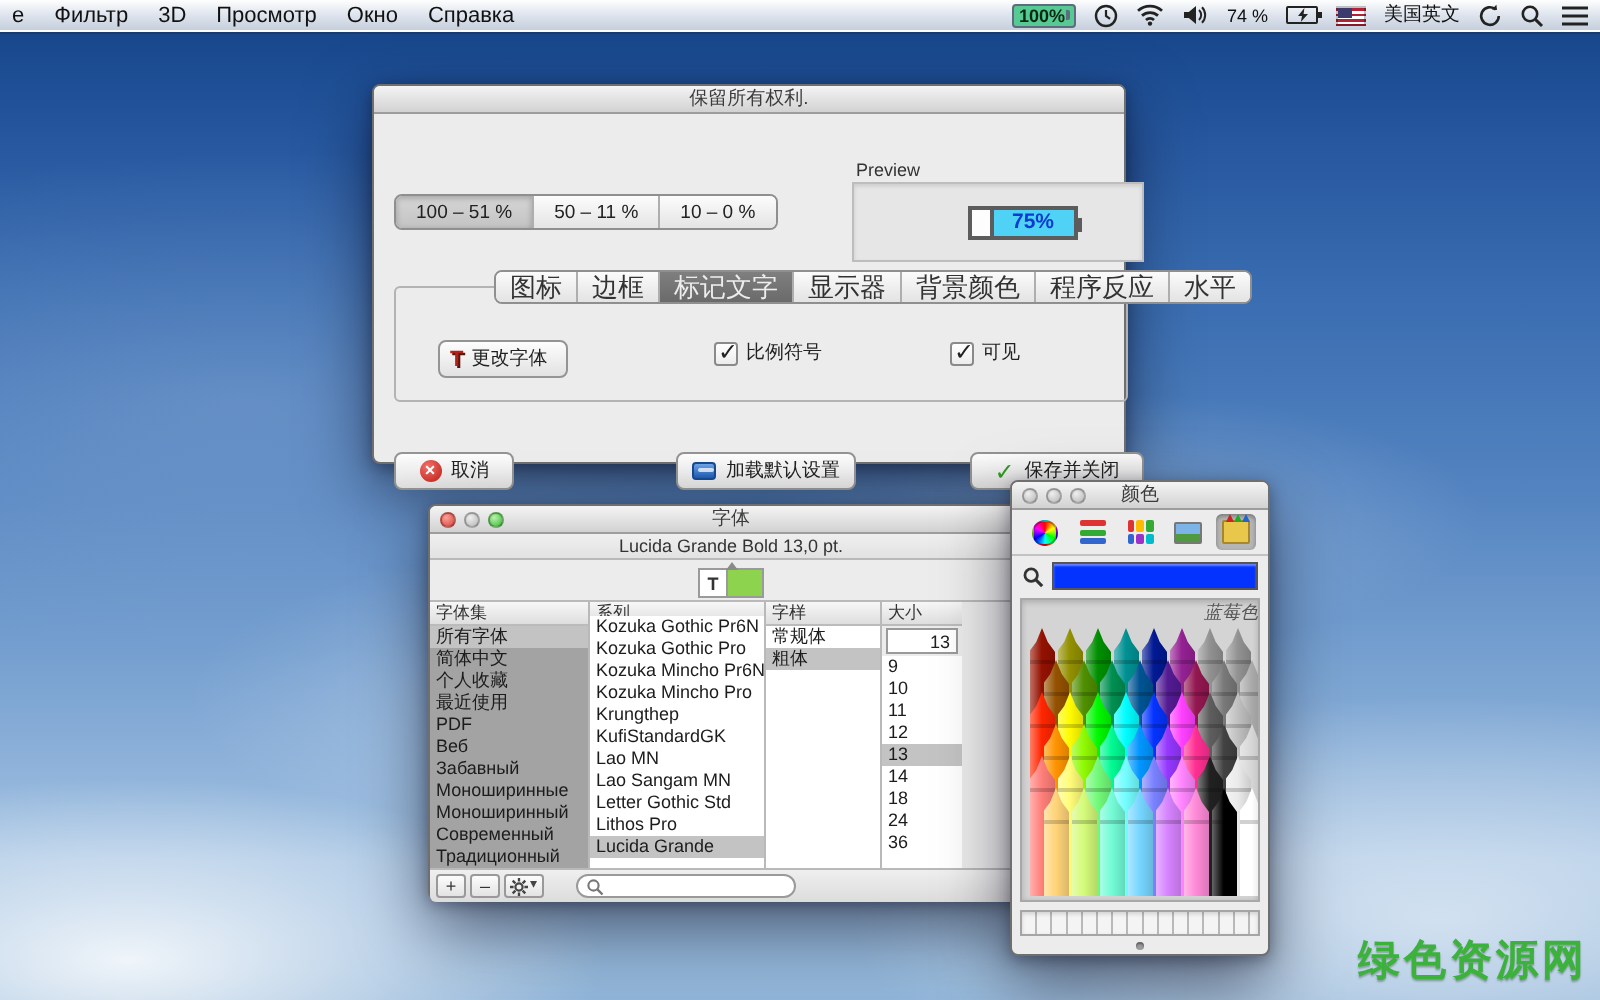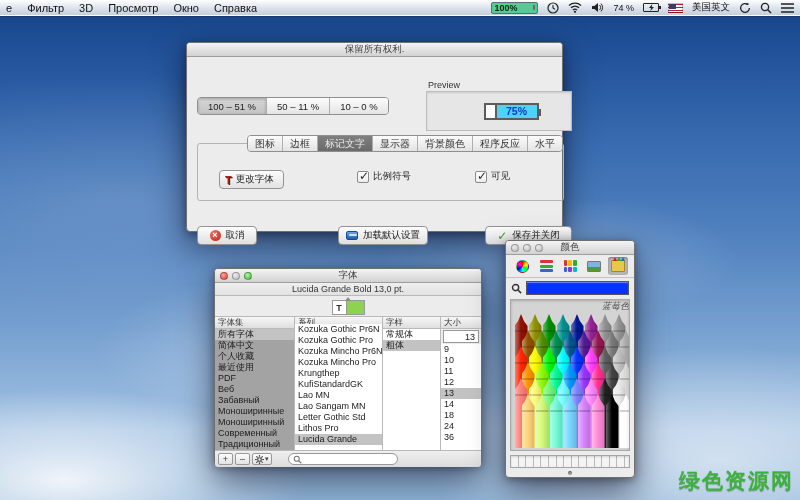--- a/index.html
+++ b/index.html
@@ -19,21 +19,21 @@
 
   
   .menubar { position:absolute; top:0; left:0; width:800px; height:16px;
     background:linear-gradient(#fefefe,#dbe2ec 55%,#c6cfdc); border-bottom:1px solid #7e8folk;
     border-bottom:1px solid #76819100; box-shadow:0 1px 0 rgba(30,50,90,.55);
     display:flex; align-items:center; justify-content:space-between; padding:0 6px; }
   .mb-left { display:flex; align-items:center; gap:15px; }
   .mb-item { font-size:11px; color:#111; cursor:default; }
   .mb-right { display:flex; align-items:center; gap:9px; }
   .mi { display:inline-flex; align-items:center; }
-  .batt100 { display:inline-flex; align-items:center; border:1px solid #5d6c7e; border-radius:2px; background:#57c993; padding:0 2px; height:12px; font-size:9px; font-weight:bold; color:#062812;gap:15px; }
+  .batt100 { display:inline-flex; align-items:center; border:1px solid #5d6c7e; border-radius:2px; background:#57c993; padding:0 2px; height:12px; font-size:9px; font-weight:bold; color:#062812; }
   .batt100 .nub { width:2px; height:5px; background:#5d6c7e; margin-left:1px; border-radius:0 1px 1px 0; }
   .batt74 { position:relative; width:16px; height:9px; border:1px solid #222; border-radius:1px; display:inline-flex; align-items:center; justify-content:center; }
   .batt74::after { content:""; position:absolute; right:-3px; top:2px; width:2px; height:3px; background:#222; }
   .pct { font-size:9px; color:#111; }
   .usflag { width:15px; height:10px; background:repeating-linear-gradient(180deg,#b22234 0 1.4px,#fff 1.4px 2.8px); position:relative; border:1px solid rgba(0,0,0,.25); }
   .usflag::after { content:""; position:absolute; left:0; top:0; width:7px; height:5px; background:#3c3b6e; }
   .lang { font-size:9.5px; color:#111; }
 
   
   .win { position:absolute; background:#ececec; border:1px solid #6f6f6f; border-radius:4px;
@@ -52,21 +52,21 @@
   .seg { padding:0 10px; display:flex; align-items:center; font-size:9.5px; color:#222; background:linear-gradient(#fcfcfc,#e4e4e4); border-right:1px solid #aeaeae; cursor:default; }
   .seg:last-child { border-right:none; }
   .seg.sel { background:linear-gradient(#d6d6d6,#c3c3c3); box-shadow:inset 0 1px 3px rgba(0,0,0,.25); }
   .pv-label { position:absolute; left:241px; top:23px; font-size:9px; color:#333; }
   .pv-box { position:absolute; left:239px; top:34px; width:146px; height:40px; border:1px solid #bdbdbd; background:#e6e6e6; box-shadow:inset 0 1px 2px rgba(0,0,0,.12); display:flex; align-items:center; justify-content:center;padding-left:24px; }
   .pv-batt { display:flex; align-items:center; height:17px; border:2px solid #5c5c5c; background:#fff; position:relative; }
   .pv-batt .seg1 { width:11px; height:100%; background:#fdfdfd; border-right:2px solid #5c5c5c; }
   .pv-batt .fill { width:40px; height:100%; background:#4fd2f5; color:#0b3bd0; font-weight:bold; font-size:10.5px; display:flex; align-items:center; justify-content:center; }
   .pv-batt .nub2 { position:absolute; right:-4px; top:4px; width:2px; height:7px; background:#5c5c5c; }
   .tabs { position:absolute; left:60px; top:78px; display:flex; height:17px; border:1px solid #8f8f8f; border-radius:4px; overflow:hidden; z-index:2; background:#f4f4f4; }
-  .tab { padding:0 7px; display:flex; align-items:center; font-size:10px; color:#333; background:linear-gradient(#fbfbfb,#e3e3e3); border-right:1px solid #aeaeae; cursor:default; white-space:nowrap; }
+  .tab { padding:0 7px; display:flex; align-items:center; font-size:13px; color:#333; background:linear-gradient(#fbfbfb,#e3e3e3); border-right:1px solid #aeaeae; cursor:default; white-space:nowrap; }
   .tab:last-child { border-right:none; }
   .tab.sel { background:linear-gradient(#7f7f7f,#6a6a6a); color:#ededed; }
   .groupbox { position:absolute; left:10px; top:86px; width:367px; height:58px; border:1px solid #b3b3b3; border-radius:3px; }
   .font-btn { position:absolute; left:32px; top:113px; height:19px; padding:0 9px 0 5px; display:flex; align-items:center; gap:4px;
               background:linear-gradient(#fdfdfd,#e2e2e2); border:1px solid #949494; border-radius:4px; font-size:9.5px; cursor:default; }
   .tt-icon { font-weight:bold; font-size:11px; color:#b02418; text-shadow:1px 1px 0 #5a1410; line-height:10px; }
   .cb-row { position:absolute; left:170px; top:113px; display:flex; gap:64px; }
   .cb { display:flex; align-items:center; gap:4px; }
   .cb .box { width:12px; height:12px; border:1px solid #8a8a8a; border-radius:2px; background:linear-gradient(#fff,#ececec); position:relative; }
   .cb .box.checked::after { content:"✓"; position:absolute; left:1px; top:-3px; font-size:12px; font-weight:bold; color:#222; }
@@ -75,21 +75,21 @@
          border:1px solid #949494; border-radius:4px; font-size:9.5px; color:#222; cursor:default; }
   .btn-cancel { position:absolute; left:10px; top:169px; width:60px; }
   .btn-load { position:absolute; left:151px; top:169px; width:90px; }
   .btn-save { position:absolute; left:298px; top:169px; width:87px; }
   .ic-cancel { width:11px; height:11px; border-radius:50%; background:radial-gradient(circle at 35% 30%,#f1706a,#c01d14); color:#fff; font-size:9px; font-weight:bold; display:flex; align-items:center; justify-content:center; line-height:1; }
   .ic-load { width:12px; height:9px; border-radius:2px; background:linear-gradient(#6ea4e8,#1d5cb4); border:1px solid #164a92; position:relative; }
   .ic-load::after { content:""; position:absolute; left:2px; top:2px; width:8px; height:2px; background:rgba(255,255,255,.75); border-radius:1px; }
   .ic-save { color:#2f9e1f; font-weight:bold; font-size:12px; line-height:1; }
 
   
-  .fontpanel { left:214px; top:252px; width:268px; height:198px;margin-top:16px; }
+  .fontpanel { left:214px; top:252px; width:303px; height:198px; }
   .fp-sub { height:13px; background:linear-gradient(#efefef,#e2e2e2); border-bottom:1px solid #b9b9b9; display:flex; align-items:center; justify-content:center; font-size:9px; color:#333; }
   .fp-preview { height:21px; border-bottom:1px solid #b9b9b9; background:#ececec; display:flex; align-items:center; justify-content:center; position:relative; }
   .collapse-tri { position:absolute; top:1px; left:50%; margin-left:-3px; width:0; height:0; border-left:3px solid transparent; border-right:3px solid transparent; border-bottom:4px solid #8a8a8a; }
   .tc { display:flex; border:1px solid #9a9a9a; background:#fff; height:15px; margin-top:3px; }
   .tc .tcell { width:14px; display:flex; align-items:center; justify-content:center; font-size:9px; font-weight:bold; color:#333; border-right:1px solid #9a9a9a; background:#fff; }
   .tc .ccell { width:17px; background:#8ed34e; }
   .fp-cols { display:flex; height:133px; }
   .fp-col { border-right:1px solid #b9b9b9; display:flex; flex-direction:column; overflow:hidden; }
   .c-coll{ width:80px; } .c-fam{ width:88px; } .c-face{ width:58px; } .c-size{ width:40px; border-right:none; }
   .fp-colhead { height:12px; background:linear-gradient(#f7f7f7,#dedede); border-bottom:1px solid #bbb; font-size:8.5px; color:#333; padding:0 3px; display:flex; align-items:center; flex:0 0 12px; }

